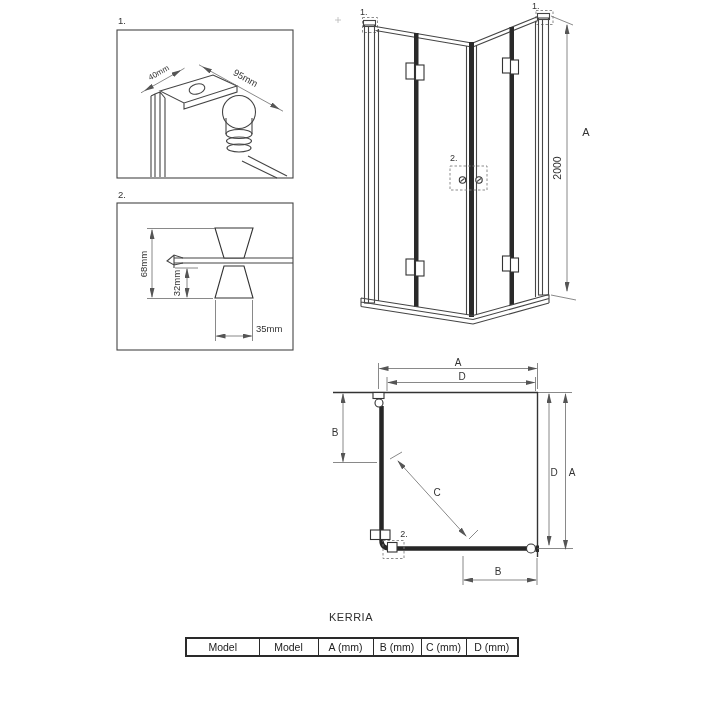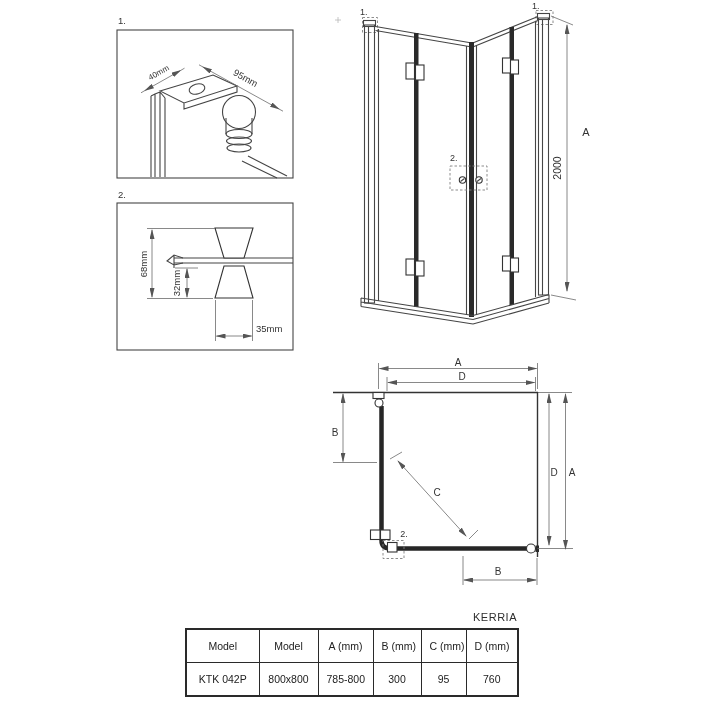--- a/index.html
+++ b/index.html
@@ -1,24 +1,24 @@
 <!DOCTYPE html>
 <html><head>
 <meta charset="utf-8">
 <style>
   html,body{margin:0;padding:0;background:#fff;}
   .canvas{position:relative;width:707px;height:706px;background:#ffffff;overflow:hidden;
           font-family:"Liberation Sans",sans-serif;}
   .drawing-svg{position:absolute;left:0;top:0;}
   .table-wrap{position:absolute;left:185px;top:611px;width:332px;}
-  .table-title{text-align:right;font-size:11px;color:#2e2e2e;letter-spacing:.5px;margin-bottom:5px;}
+  .table-title{text-align:center;font-size:11px;color:#2e2e2e;letter-spacing:.5px;margin-bottom:14px;}
   table.spec{border-collapse:collapse;width:332px;table-layout:fixed;
              font-size:10.5px;color:#222;}
   table.spec th,table.spec td{border:1px solid #2a2a2a;text-align:center;
-             font-weight:normal;height:16px;padding:8px;white-space:nowrap;overflow:hidden;}
+             font-weight:normal;height:16px;padding:0;white-space:nowrap;overflow:hidden;}
   table.spec{border:2px solid #2a2a2a;}
   svg text{fill:#333;font-family:"Liberation Sans",sans-serif;}
   .thin{stroke:#454545;stroke-width:1.1;fill:none;}
   .hair{stroke:#6b6b6b;stroke-width:0.8;fill:none;}
   .whitefill{fill:#ffffff;stroke:#333;stroke-width:1.1;}
   .dashbox{fill:none;stroke:#808080;stroke-width:0.9;stroke-dasharray:2.5 2;}
 </style>
 </head>
 <body>
 
@@ -256,25 +256,17 @@
       <tr>
         <th>Model</th>
         <th>Model</th>
         <th>A (mm)</th>
         <th>B (mm)</th>
         <th>C (mm)</th>
         <th>D (mm)</th>
       </tr>
     </thead>
     <tbody>
-      <tr>
-        <td>KTK 042P</td>
-        <td>800x800</td>
-        <td>785-800</td>
-        <td>300</td>
-        <td>95</td>
-        <td>760</td>
-      </tr>
     </tbody>
   </table>
 </div>
 
 </div>
 
 </body></html>

